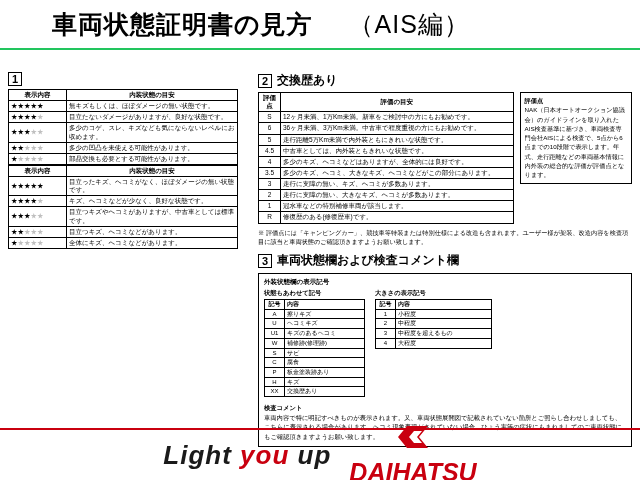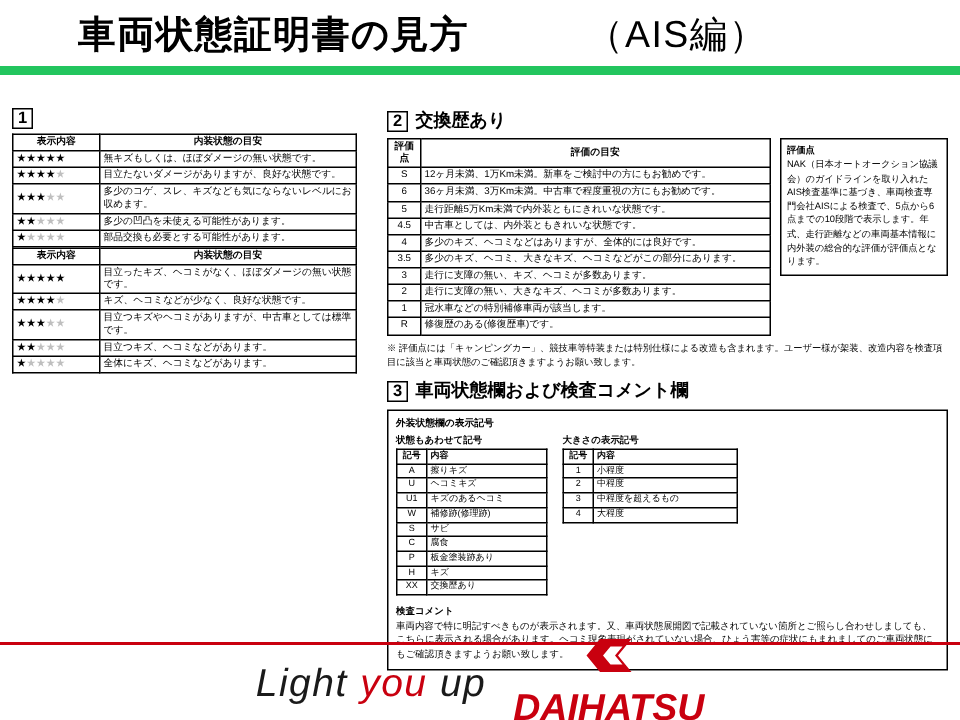--- a/index.html
+++ b/index.html
@@ -10,22 +10,22 @@
     font-family:"Liberation Sans", sans-serif;
     color:#000;
     overflow:hidden;
     position:relative;
   }
   .page { position:relative; width:640px; height:480px; }
 
   
   .header {
     position:absolute; left:0; top:0; width:640px; height:50px;
-    border-bottom:6px solid #22c55e;
-    display:flex; align-items:center;gap:42px;
+    border-bottom:2px solid #22c55e;
+    display:flex; align-items:center;
   }
   .header-title {
     font-size:25px; font-weight:bold; letter-spacing:1px;
     margin-left:52px;
   }
   .header-sub {
     font-size:25px; font-weight:normal; letter-spacing:1px;
     margin-left:36px;
   }
 
@@ -92,21 +92,21 @@
 
   .comment-block { margin-top:6px; font-size:6.3px; line-height:1.55; }
   .comment-block .ct { font-weight:bold; }
 
   
   .footer {
     position:absolute; left:0; bottom:0; width:640px; height:52px;
     border-top:2px solid #c9000f;
     display:flex; align-items:center; justify-content:center; gap:18px;
   }
-  .slogan { font-size:26px; font-style:italic; font-weight:normal; letter-spacing:1px;text-align:right; }
+  .slogan { font-size:26px; font-style:italic; font-weight:bold; letter-spacing:1px;text-align:right; }
   .slogan .light { color:#1a1a1a; }
   .slogan .you { color:#c9000f; }
   .slogan .up { color:#1a1a1a; }
   .brandwrap { display:flex; align-items:center; gap:8px;flex-direction:column; }
   .dmark { width:34px; height:26px; }
   .dname { font-size:25px; font-weight:bold; color:#c9000f; font-style:italic; letter-spacing:0px; }
 </style>
 </head>
 <body>
 

